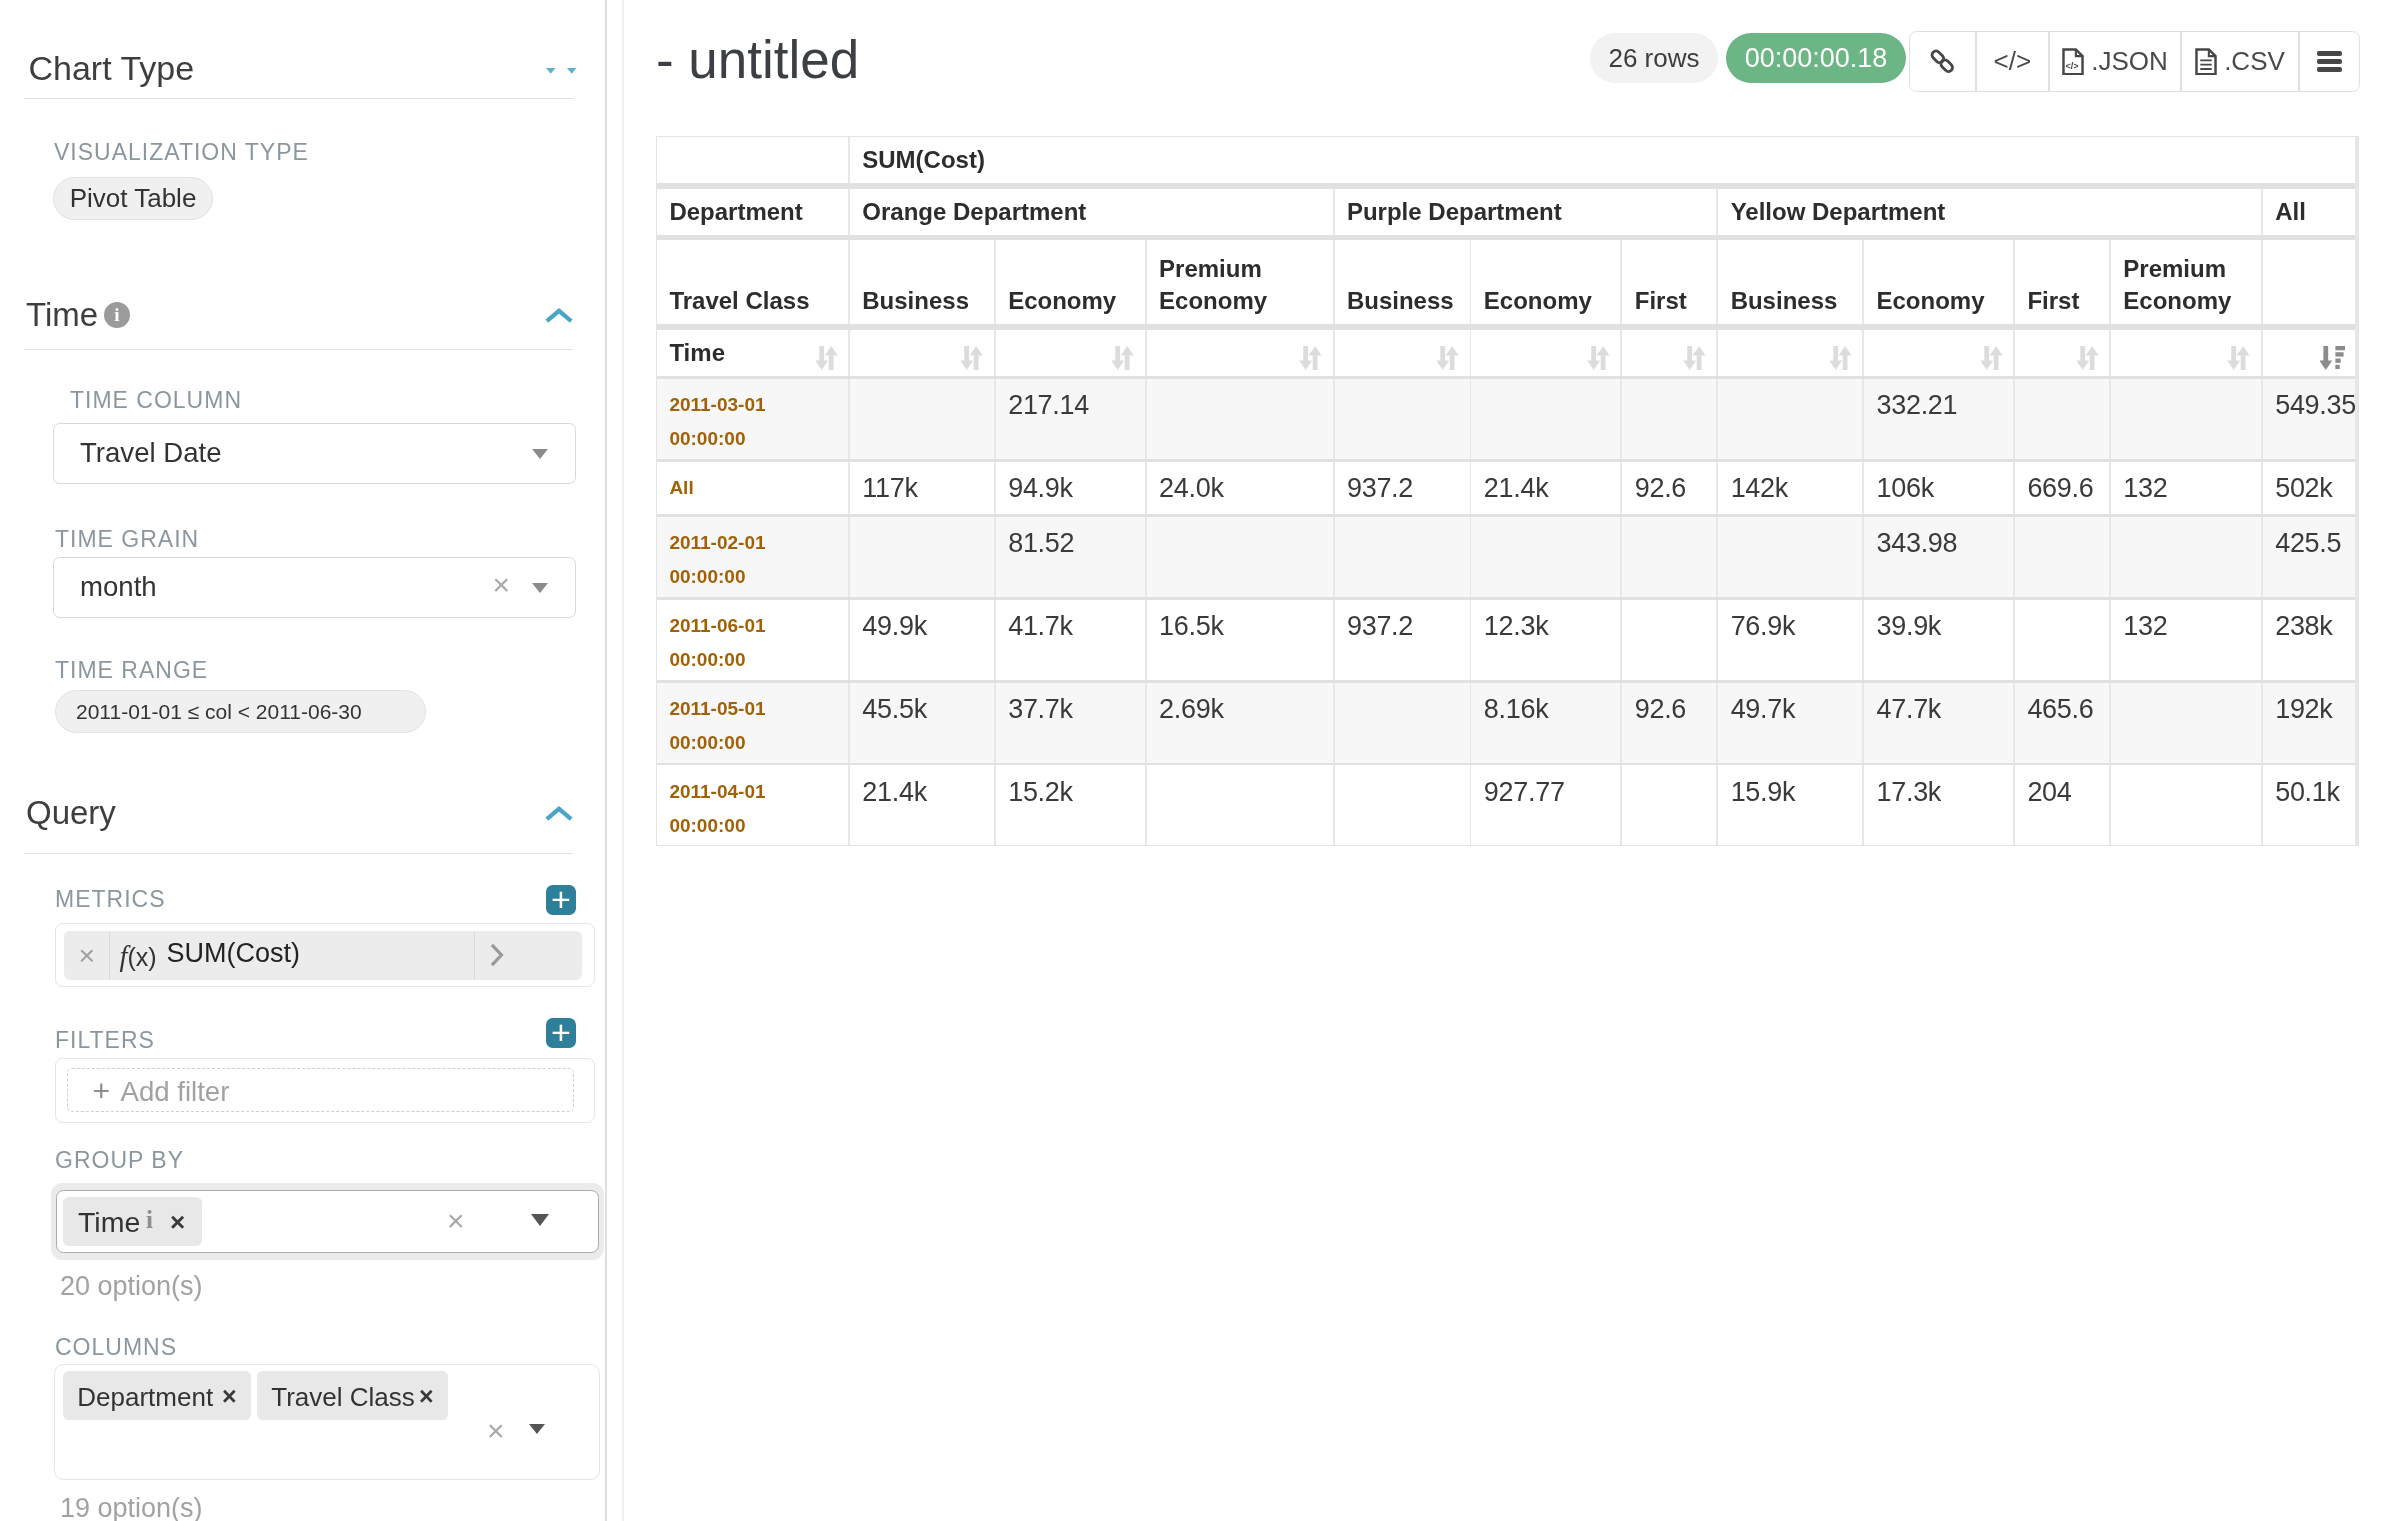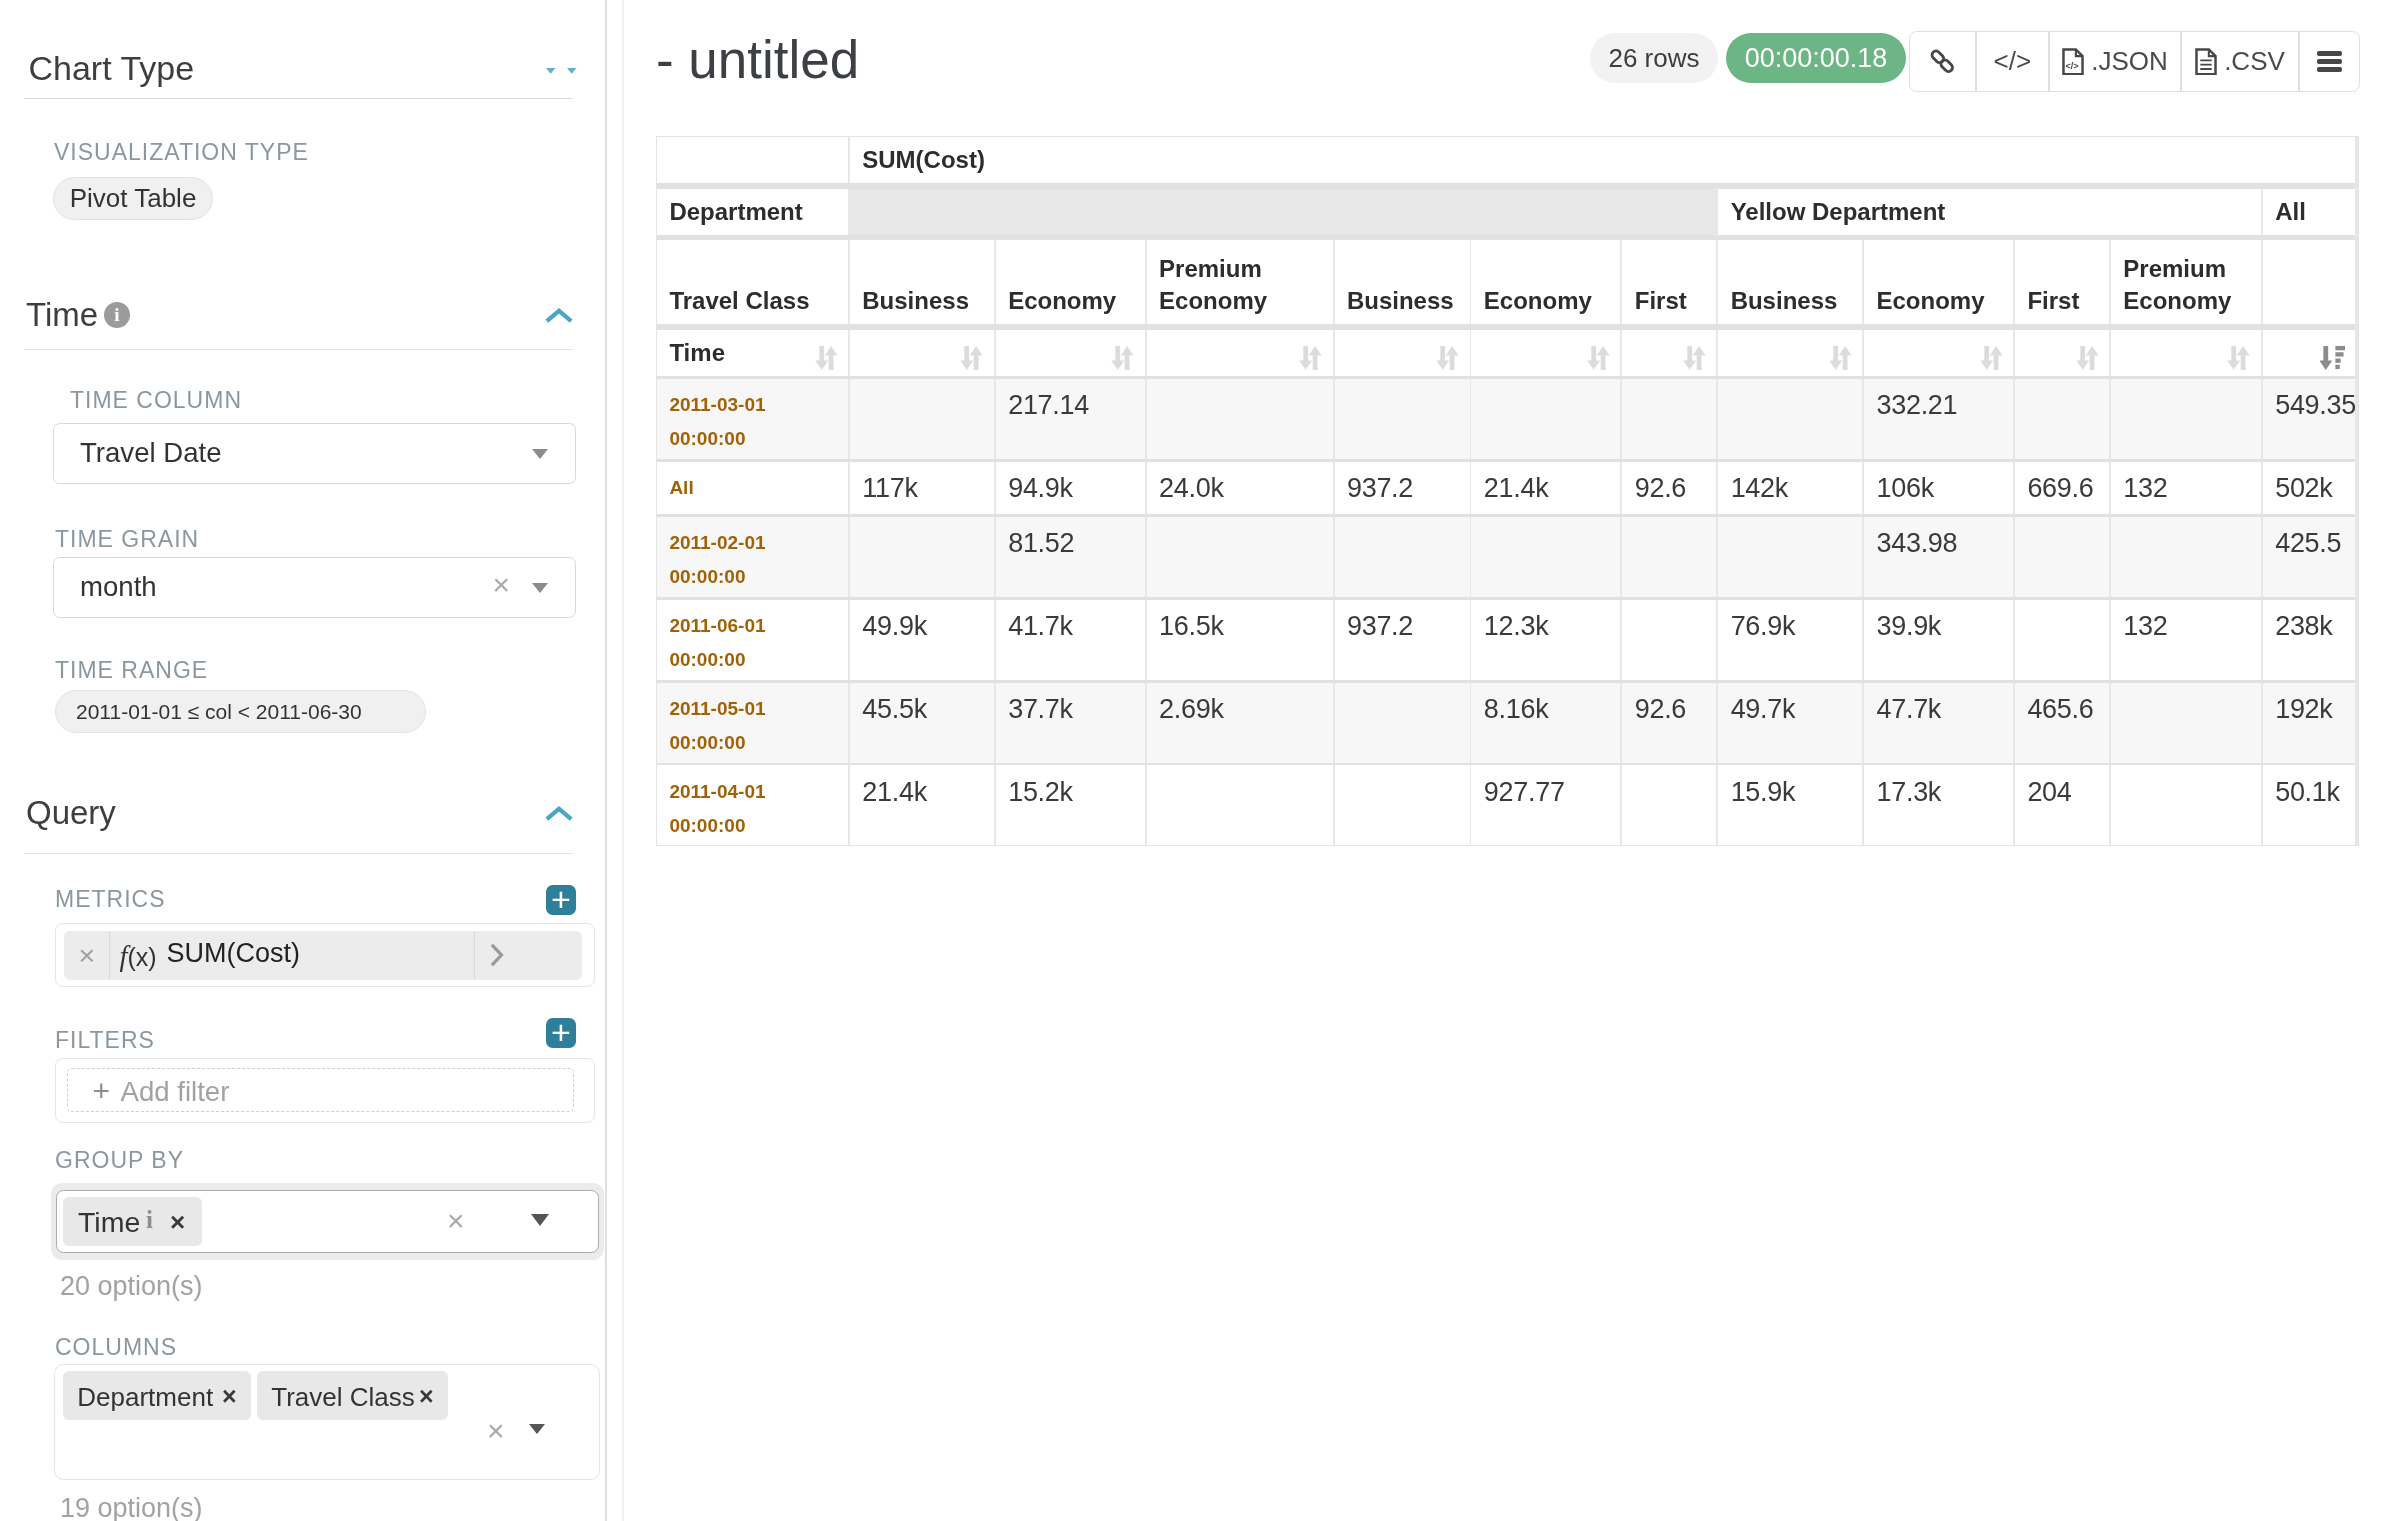--- a/index.html
+++ b/index.html
@@ -147,20 +147,22 @@
       <div style="grid-column:1/13;grid-row:14;background:#e1e1e1"></div>
       <div style="grid-column:1/13;grid-row:12;background:#e1e1e1"></div>
       <div style="grid-column:1/13;grid-row:10;background:#e1e1e1"></div>
       <div style="grid-column:1/13;grid-row:8;background:#e1e1e1"></div>
       <div style="grid-column:1/13;grid-row:6;background:#e1e1e1"></div>
       <div style="grid-column:1/13;grid-row:4;background:#e1e1e1"></div>
       <div style="grid-column:1/13;grid-row:2;background:#e1e1e1"></div>
       <div class="hc" style="grid-column:1/2;grid-row:1;"></div>
       <div class="hc" style="grid-column:2/13;grid-row:1;">SUM(Cost)</div>
       <div class="hc" style="grid-column:1/2;grid-row:3;">Department</div>
+      <div class="hc" style="grid-column:2/5;grid-row:3;">Orange Department</div>
+      <div class="hc" style="grid-column:5/8;grid-row:3;">Purple Department</div>
       <div class="hc" style="grid-column:8/12;grid-row:3;">Yellow Department</div>
       <div class="hc" style="grid-column:12/13;grid-row:3;">All</div>
       <div class="hb" style="grid-column:1/2;grid-row:5;">Travel Class</div>
       <div class="hb" style="grid-column:2/3;grid-row:5;">Business</div>
       <div class="hb" style="grid-column:3/4;grid-row:5;">Economy</div>
       <div class="hb" style="grid-column:4/5;grid-row:5;">Premium Economy</div>
       <div class="hb" style="grid-column:5/6;grid-row:5;">Business</div>
       <div class="hb" style="grid-column:6/7;grid-row:5;">Economy</div>
       <div class="hb" style="grid-column:7/8;grid-row:5;">First</div>
       <div class="hb" style="grid-column:8/9;grid-row:5;">Business</div>

